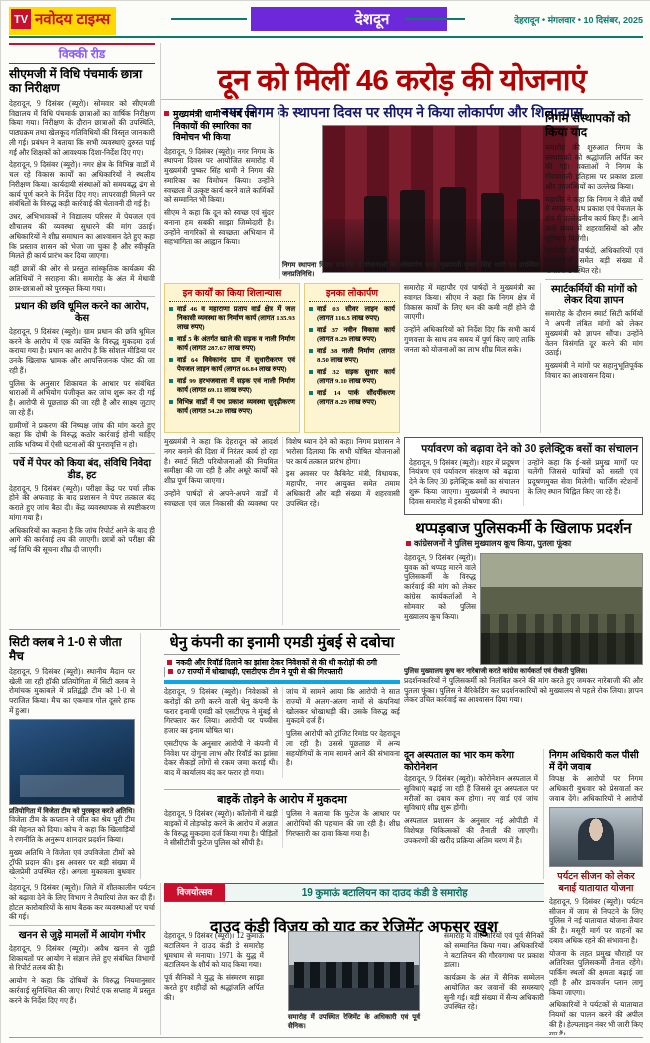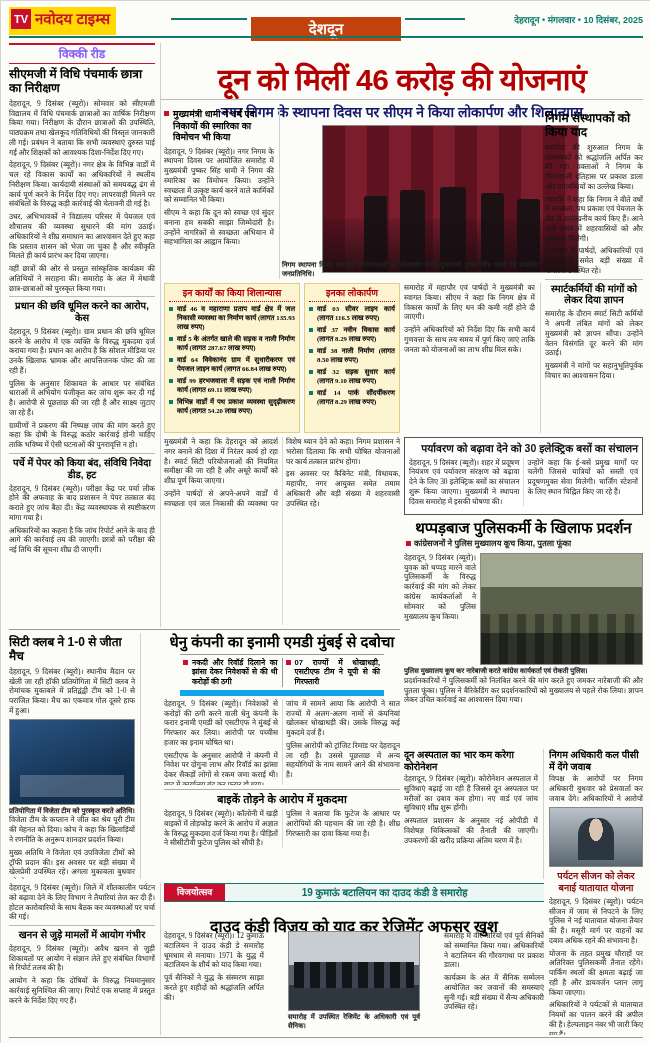--- a/index.html
+++ b/index.html
@@ -6,22 +6,22 @@
   .page{position:relative;width:650px;height:1043px;background:#fcfcf8;margin:0 auto;
         overflow:hidden;border:1px solid #d5d5cf;font-family:"Liberation Serif",serif;}
   .abs{position:absolute;}
 
   
   #mast{left:0;top:4px;width:650px;height:30px;}
   .logoRow{position:absolute;left:8px;top:2px;display:flex;align-items:center;background:#ffd900;padding:2px 6px 6px 2px;}
   .tvBox{display:inline-block;width:20px;height:20px;background:#c8102e;color:#fff;
          font:bold 11px/20px "Liberation Sans",sans-serif;text-align:center;margin-right:4px;}
   .pname{color:#c8102e;font:bold 15px/20px "Liberation Sans",sans-serif;}
-  .ribbon{position:absolute;left:250px;top:12px;width:150px;height:24px;background:#c2410c;
-          color:#fff;font:bold 15px/24px "Liberation Sans",sans-serif;text-align:center;}
+  .ribbon{position:absolute;left:250px;top:2px;width:150px;height:24px;background:#6d28d9;
+          color:#fff;font:bold 15px/24px "Liberation Sans",sans-serif;text-align:center;padding-left:46px;}
   .ribline{position:absolute;top:13px;height:2px;background:#0d7a6e;}
   #ribL{left:170px;width:76px;} #ribR{left:404px;width:60px;}
   .dateline{position:absolute;right:8px;top:8px;color:#0d7a6e;font:bold 9px "Liberation Sans",sans-serif;}
   #mastRule{left:8px;top:35px;width:634px;height:2px;background:#0d7a6e;}
 
   
   #leadHead{left:160px;top:42px;width:482px;height:42px;color:#b40000;
             font:bold 30px/1.15 "Liberation Sans",sans-serif;text-align:center;letter-spacing:-0.5px;}
   #leadSub{left:160px;top:86px;width:482px;height:22px;color:#15186b;border-top:1px solid #b9b9b9;
            padding-top:4px;font:bold 14px/1.2 "Liberation Sans",sans-serif;text-align:center;}
@@ -74,21 +74,21 @@
   .protest{flex:1;height:112px;background:linear-gradient(#a2a890 0 30%,#5a6049 30% 72%,#2f3329 72%);}
   .protest::after{content:"";position:absolute;left:0;bottom:0;width:100%;height:45%;
         background:repeating-linear-gradient(90deg,rgba(0,0,0,0.35) 0 9px,rgba(40,44,34,0.1) 9px 18px);}
 
   #hline{left:8px;top:628px;width:391px;height:1px;background:#9a9a9a;}
   #hockey{left:8px;top:632px;width:132px;height:246px;}
   .hockeyph{height:86px;background:linear-gradient(160deg,#2a5584,#13304f 70%);}
   .hockeyph::after{content:"";position:absolute;left:8%;bottom:8%;width:84%;height:26%;background:rgba(220,228,240,0.25);}
   #dhenu{left:163px;top:632px;width:236px;height:152px;}
   .headC{font:bold 15px/1.18 "Liberation Sans",sans-serif;color:#000;margin:0 0 2px;text-align:center;}
-  .bul{display:flex;border-top:1px solid #999;border-bottom:6px solid #0ea5e9;margin:3px 16px;padding:3px 0;}
+  .bul{display:flex;border-top:1px solid #999;border-bottom:4px solid #0ea5e9;margin:3px 0;padding:3px 0;flex-direction:column;}
   .bul div{flex:1;font:bold 7.6px/1.28 "Liberation Sans",sans-serif;padding:0 4px 0 12px;position:relative;text-align:justify;}
   .bul div::before{content:"";position:absolute;left:3px;top:2px;width:5px;height:5px;background:#c8102e;}
   .bul div + div{border-left:1px solid #999;}
   #bikes{left:163px;top:788px;width:236px;height:90px;}
   .headD{font:bold 11px/1.2 "Liberation Sans",sans-serif;text-align:center;margin:0 0 3px;border-top:1px solid #aaa;padding-top:3px;}
 
   #coro{left:403px;top:748px;width:140px;height:130px;}
   #nigam{left:548px;top:748px;width:94px;height:54px;}
   .headE{font:bold 9.6px/1.2 "Liberation Sans",sans-serif;margin:0 0 2px;color:#000;}
   #tour{left:548px;top:806px;width:94px;height:228px;}

